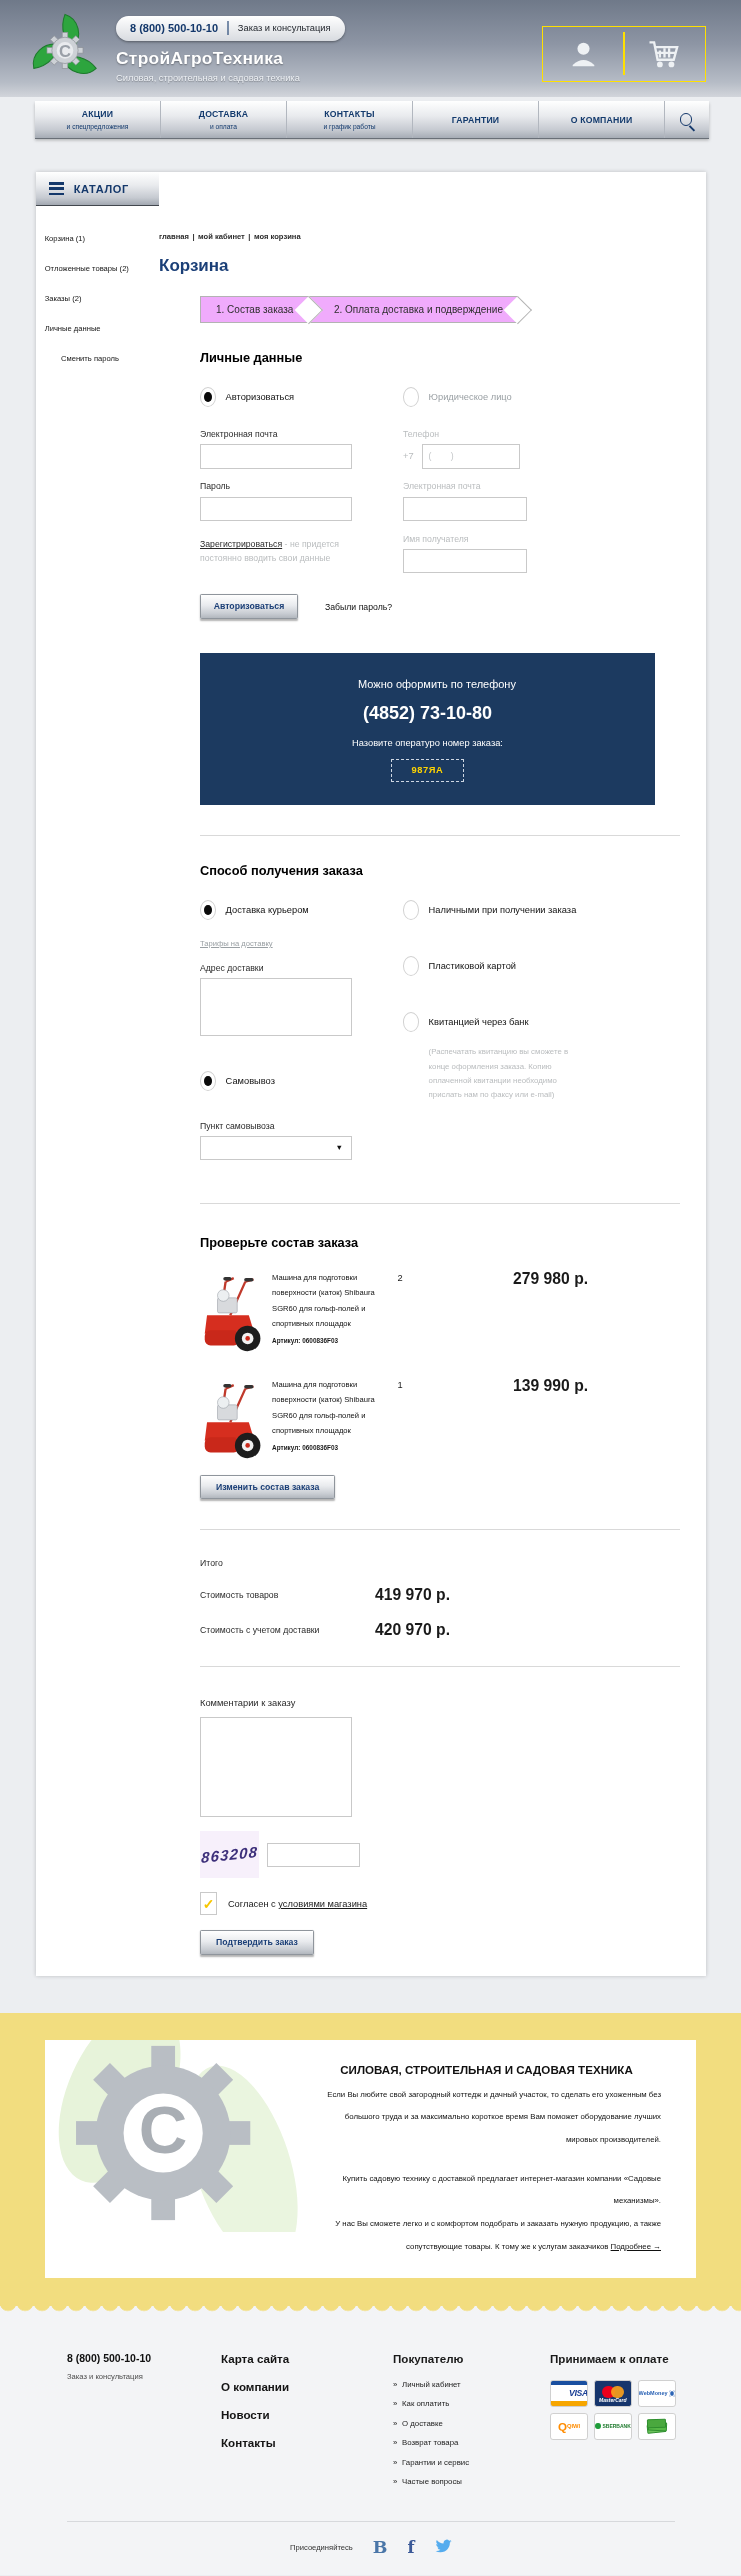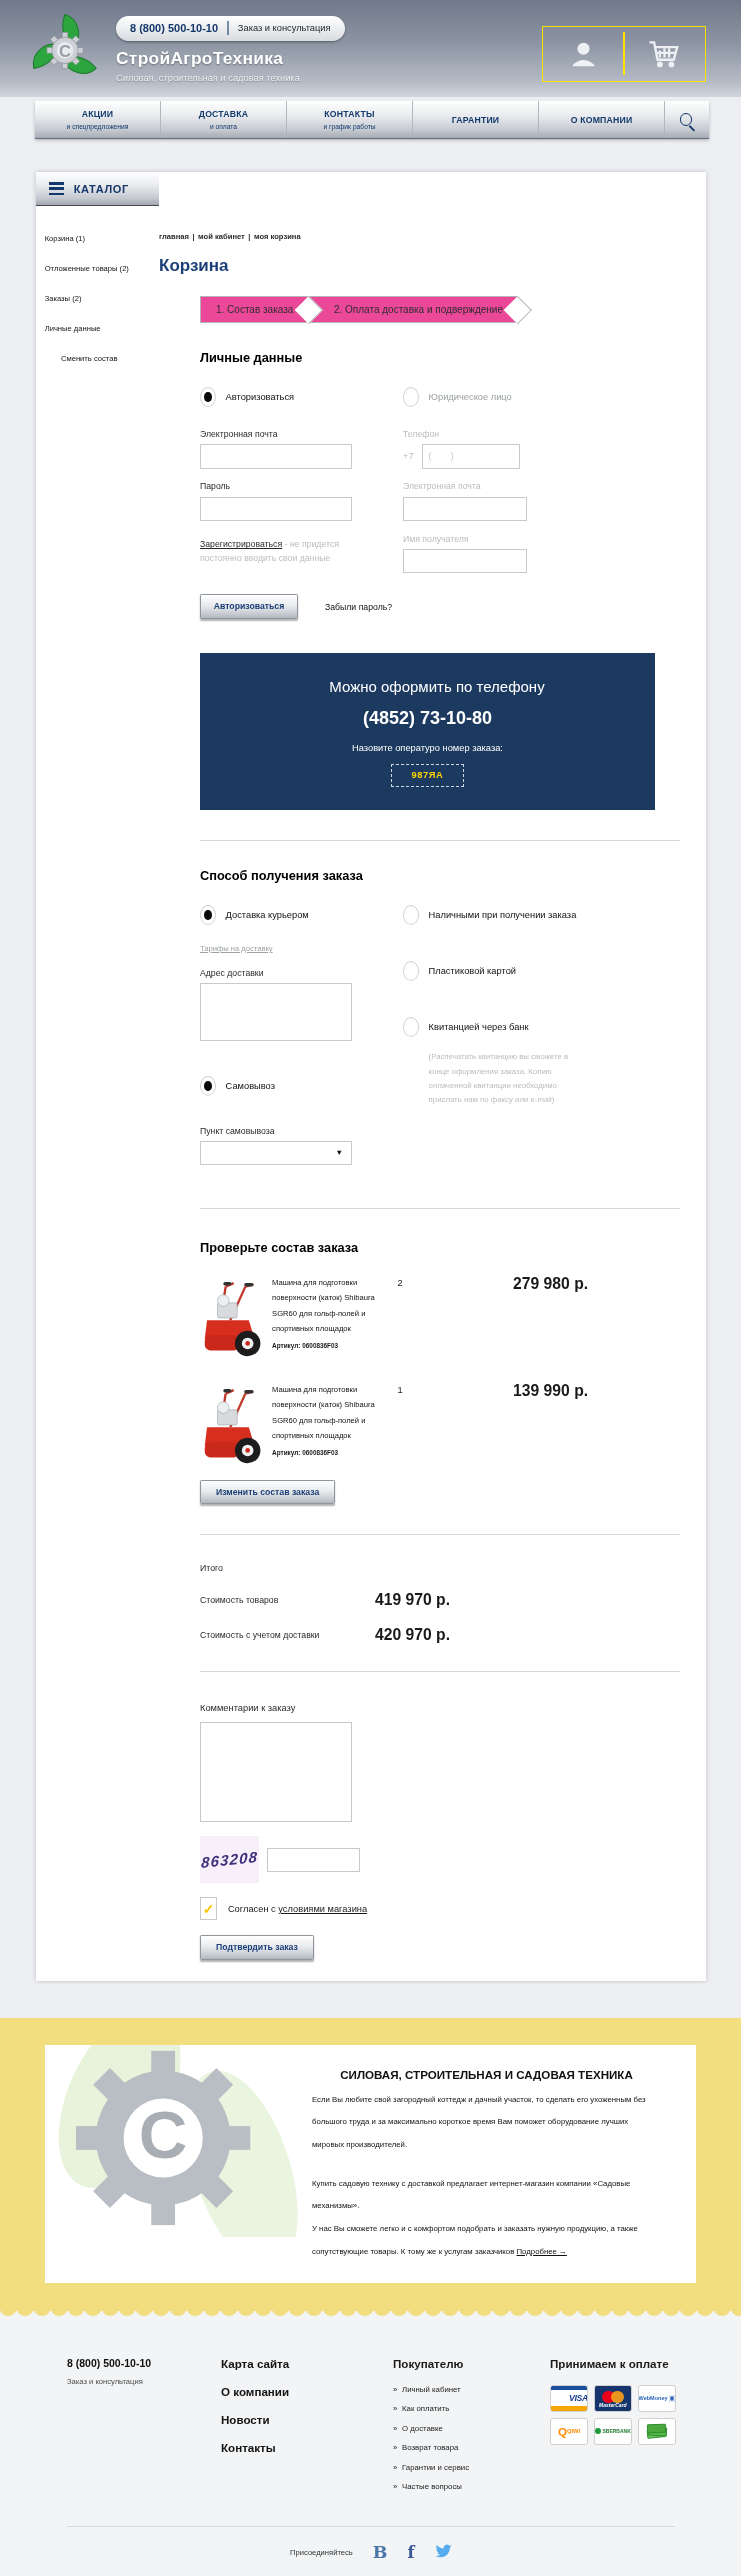--- a/index.html
+++ b/index.html
@@ -54,21 +54,21 @@
   .content { flex:1; padding:60px 26px 21px 0; }
   .breadcrumb { font-size:7.6px; font-weight:bold; color:#2b2b2b; }
   .breadcrumb span.bc-link { cursor:pointer; }
   .bc-sep { margin:0 3.5px; }
   .page-title { margin-top:15px; color:#1b3f77; font-size:17px; font-weight:bold; }
 
   .inner { margin-left:41px; }
 
   
   .steps { display:flex; margin-top:20px; height:27px; }
-  .step { position:relative; background:#ec4899; border:0.6px solid #b3b3b3; line-height:25.6px;
+  .step { position:relative; background:#f0abfc; border:0.6px solid #b3b3b3; line-height:25.6px;
     font-size:10px; color:#2e2e2e; padding:0 15px; white-space:nowrap; }
   .step::after { content:""; position:absolute; right:-10px; top:3.2px; width:18.6px; height:18.6px;
     border-top:0.6px solid #b3b3b3; border-right:0.6px solid #b3b3b3; background:#fff;
     transform:rotate(45deg); }
   .step1 { z-index:2; border-right:none; }
   .step2 { z-index:1; border-left:none; border-right:none; padding-left:25.6px; }
 
   .h2 { margin-top:27px; font-size:12.8px; font-weight:bold; color:#000; }
 
   
@@ -100,21 +100,21 @@
   .btn { display:inline-block; border:0.6px solid #8f959c; border-radius:1.2px; cursor:pointer;
     background:linear-gradient(180deg,#ffffff 0%,#e9ebee 45%,#c9cdd3 80%,#b2b7be 100%);
     color:#1b3f77; font-weight:bold; font-size:8.7px; text-align:center;
     box-shadow:0 1.2px 1.7px rgba(0,0,0,.3); padding:0 15px; height:24.4px; line-height:23px; }
   .login-row { display:flex; align-items:center; gap:27px; margin-top:29px; }
   .forgot { font-size:8.7px; color:#111; cursor:pointer; }
 
   
   .blue-box { margin-top:34px; width:455px; background:#1c3a60; color:#fff; text-align:center;
     padding:25.6px 0 23px; }
-  .bb-line1 { font-size:15px;padding-left:19px; }
+  .bb-line1 { font-size:11px;padding-left:19px; }
   .bb-phone { font-size:18px; font-weight:bold; margin-top:12.8px; }
   .bb-line2 { font-size:9.3px; margin-top:14px; }
   .bb-code { display:inline-block; margin-top:10.5px; border:0.6px dashed #cdd6e2; padding:5.8px 20px;
     color:#ffd400; font-weight:bold; font-size:9.3px; letter-spacing:0.6px; cursor:pointer; }
 
   .divider { margin-top:30px; border-top:0.6px solid #d9d9d9; width:480px; }
 
   .link-dim { color:#9aa0a4; font-size:7.6px; text-decoration:underline; cursor:pointer; }
   .note-dim { color:#b9bcbe; font-size:7.8px; line-height:1.85; width:148px; }
 
@@ -150,21 +150,21 @@
   .agree-text { font-size:9.3px; }
   .agree-link { text-decoration:underline; cursor:pointer; }
 
   
   .gap-band { height:37px; }
   .yellow-band { background:#f2dd7f; padding:27px 0 0; position:relative; }
   .promo-card { position:relative; margin-left:45px; width:651px; min-height:169px; background:#fff;
     overflow:hidden; padding:23px 35px 20px 267px; }
   .promo-watermark { position:absolute; left:11.6px; top:-5.8px; }
   .promo-head { text-align:center; font-size:11.6px; font-weight:bold; color:#111; }
-  .promo-p { text-align:left; font-size:7.8px; line-height:2.9; color:#111; margin-top:8.1px; }
+  .promo-p { text-align:right; font-size:7.8px; line-height:2.9; color:#111; margin-top:8.1px; }
   .promo-more { text-decoration:underline; cursor:pointer; font-size:7.8px; }
   .wave { height:12.8px; background:
     radial-gradient(circle at 8.1px -3.5px, transparent 8.1px, #f3f4f6 8.7px);
     background-size:17px 12.8px; margin-top:28px; }
 
   
   .footer { background:#f3f4f6; padding:33px 0 0; }
   .footer-cols { display:flex; padding-left:67px; }
   .f-phone { font-size:10.5px; font-weight:bold; color:#111; }
   .f-phone-note { font-size:7.6px; color:#4c4c4c; margin-top:8.1px; }
@@ -317,21 +317,21 @@
           <i></i>
           <i></i>
         </span>
       <span class="catalog-label">КАТАЛОГ</span>
     </div>
     <div class="side-menu">
       <div class="side-item">Корзина (1)</div>
       <div class="side-item">Отложенные товары (2)</div>
       <div class="side-item">Заказы (2)</div>
       <div class="side-item">Личные данные</div>
-      <div class="side-item indent">Сменить состав</div>
+      <div class="side-item indent">Сменить пароль</div>
     </div>
   </div>
 
   <div class="content">
     <div class="breadcrumb">
       <span class="bc-link">главная</span><span class="bc-sep">|</span><span class="bc-link">мой кабинет</span><span class="bc-sep">|</span><span class="bc-link">моя корзина</span>
     </div>
     <div class="page-title">Корзина</div>
 
     <div class="inner">

